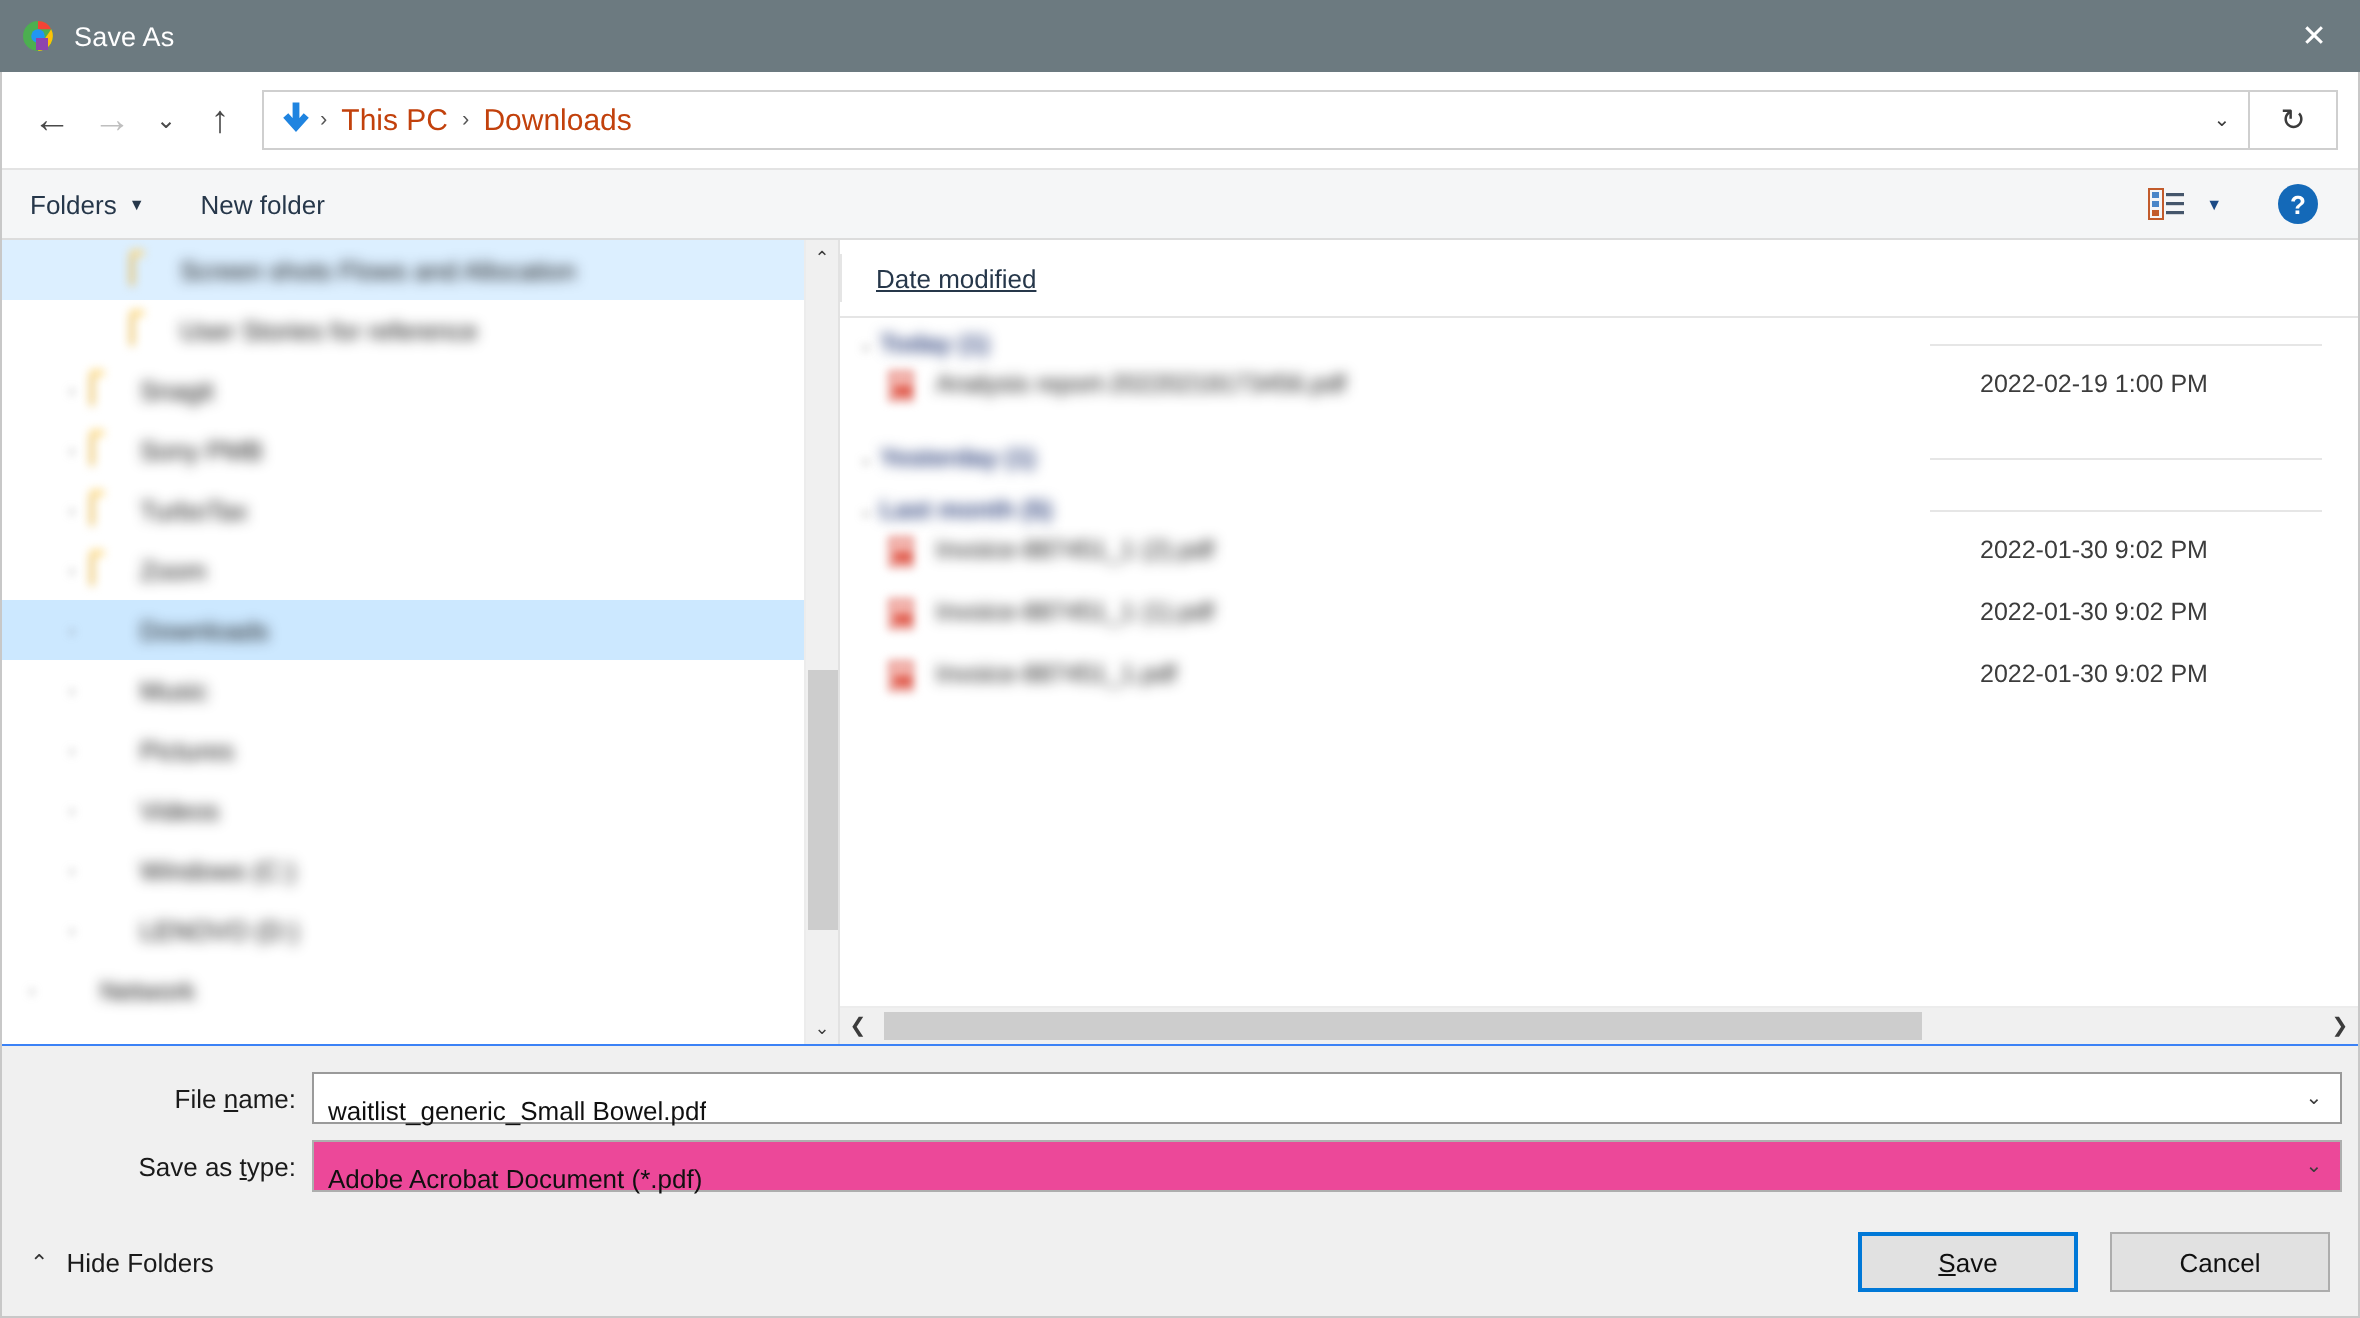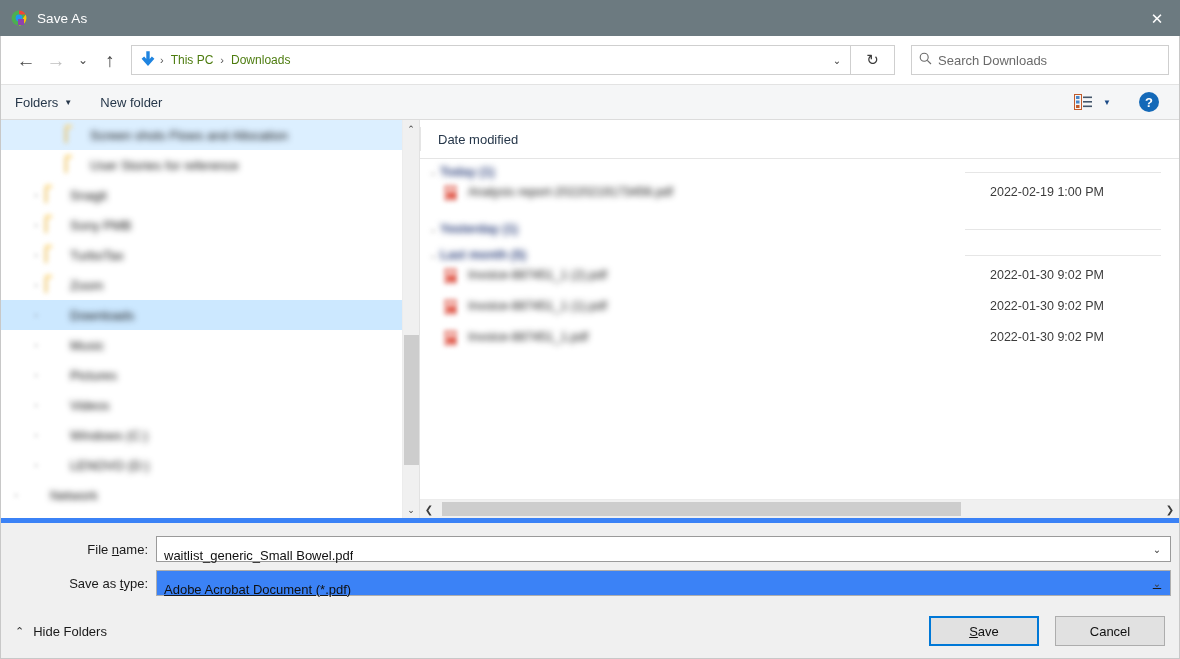--- a/index.html
+++ b/index.html
@@ -105,22 +105,22 @@
     min-width: 0;
   }
   .crumb-icon {
     width: 18px; height: 18px;
     margin-left: 7px;
     flex: 0 0 auto;
     position: relative;
   }
   .crumb {
     padding: 0 4px;
-    font-size: 12px;
-    color: #4d7c0f;
+    font-size: 15px;
+    color: #c2410c;
     white-space: nowrap;
   }
   .crumb-sep {
     color: #555;
     font-size: 11px;
     padding: 0 3px;
   }
   .addr-chevron {
     margin-left: auto;
     width: 26px;
@@ -372,20 +372,21 @@
     padding-left: 17px;
     font-size: 13px;
     color: #26374a;
     border-left: 1px solid #e5e5e5;
     height: 24px;
     display: flex;
     align-items: center;
     box-sizing: border-box;
     flex: 1 1 auto;
     position: relative;
+    text-decoration: underline;
   }
   .filelist {
     flex: 1 1 auto;
     overflow: hidden;
     position: relative;
   }
   .group-row {
     height: 26px;
     display: flex;
     align-items: center;
@@ -486,21 +487,21 @@
     top: 2px;
     width: 519px;
     height: 14px;
     background: #cdcdcd;
   }
 
   
   .form-area {
     flex: 0 0 auto;
     background: #f0f0f0;
-    border-top: 5px solid #3b82f6;
+    border-top: 1px solid #3b82f6;
     padding: 13px 0 0 0;
   }
   .form-row {
     display: flex;
     align-items: center;
     margin-bottom: 8px;
     padding: 0 8px 0 0;
   }
   .form-label {
     width: 155px;
@@ -515,23 +516,22 @@
     flex: 1 1 auto;
     height: 26px;
     border: 1px solid #9a9a9a;
     background: #ffffff;
     display: flex;
     align-items: center;
     box-sizing: border-box;
     min-width: 0;
   }
   .combo.readonly {
-    background: #3b82f6;
+    background: #ec4899;
     border-color: #aeaeae;
-    text-decoration: underline;
   }
   .combo-value {
     padding-left: 7px;
     font-size: 13px;
     color: #101010;
     white-space: nowrap;
     overflow: hidden;
     margin-top: 12px;
   }
   .combo-caret {
@@ -633,29 +633,20 @@
         <span class="crumb">This PC</span>
         <span class="crumb-sep">›</span>
         <span class="crumb">Downloads</span>
         <span class="addr-chevron">⌄</span>
       </div>
 
       <div class="refresh-btn">
         <span>↻</span>
       </div>
 
-      <div class="searchbox">
-        <span class="search-icon">
-          <svg width="13" height="13" viewBox="0 0 13 13">
-            <circle cx="5.2" cy="5.2" r="4" stroke="#6a6a6a" stroke-width="1.1" fill="none"></circle>
-            <line x1="8.3" y1="8.3" x2="12" y2="12" stroke="#6a6a6a" stroke-width="1.1"></line>
-          </svg>
-        </span>
-        <span class="search-placeholder">Search Downloads</span>
-      </div>
     </div>
 
     <div class="cmdbar">
       <div class="cmd-item">
         <span>Folders</span>
         <span class="cmd-caret">▼</span>
       </div>
       <div class="cmd-item">
         <span>New folder</span>
       </div>

